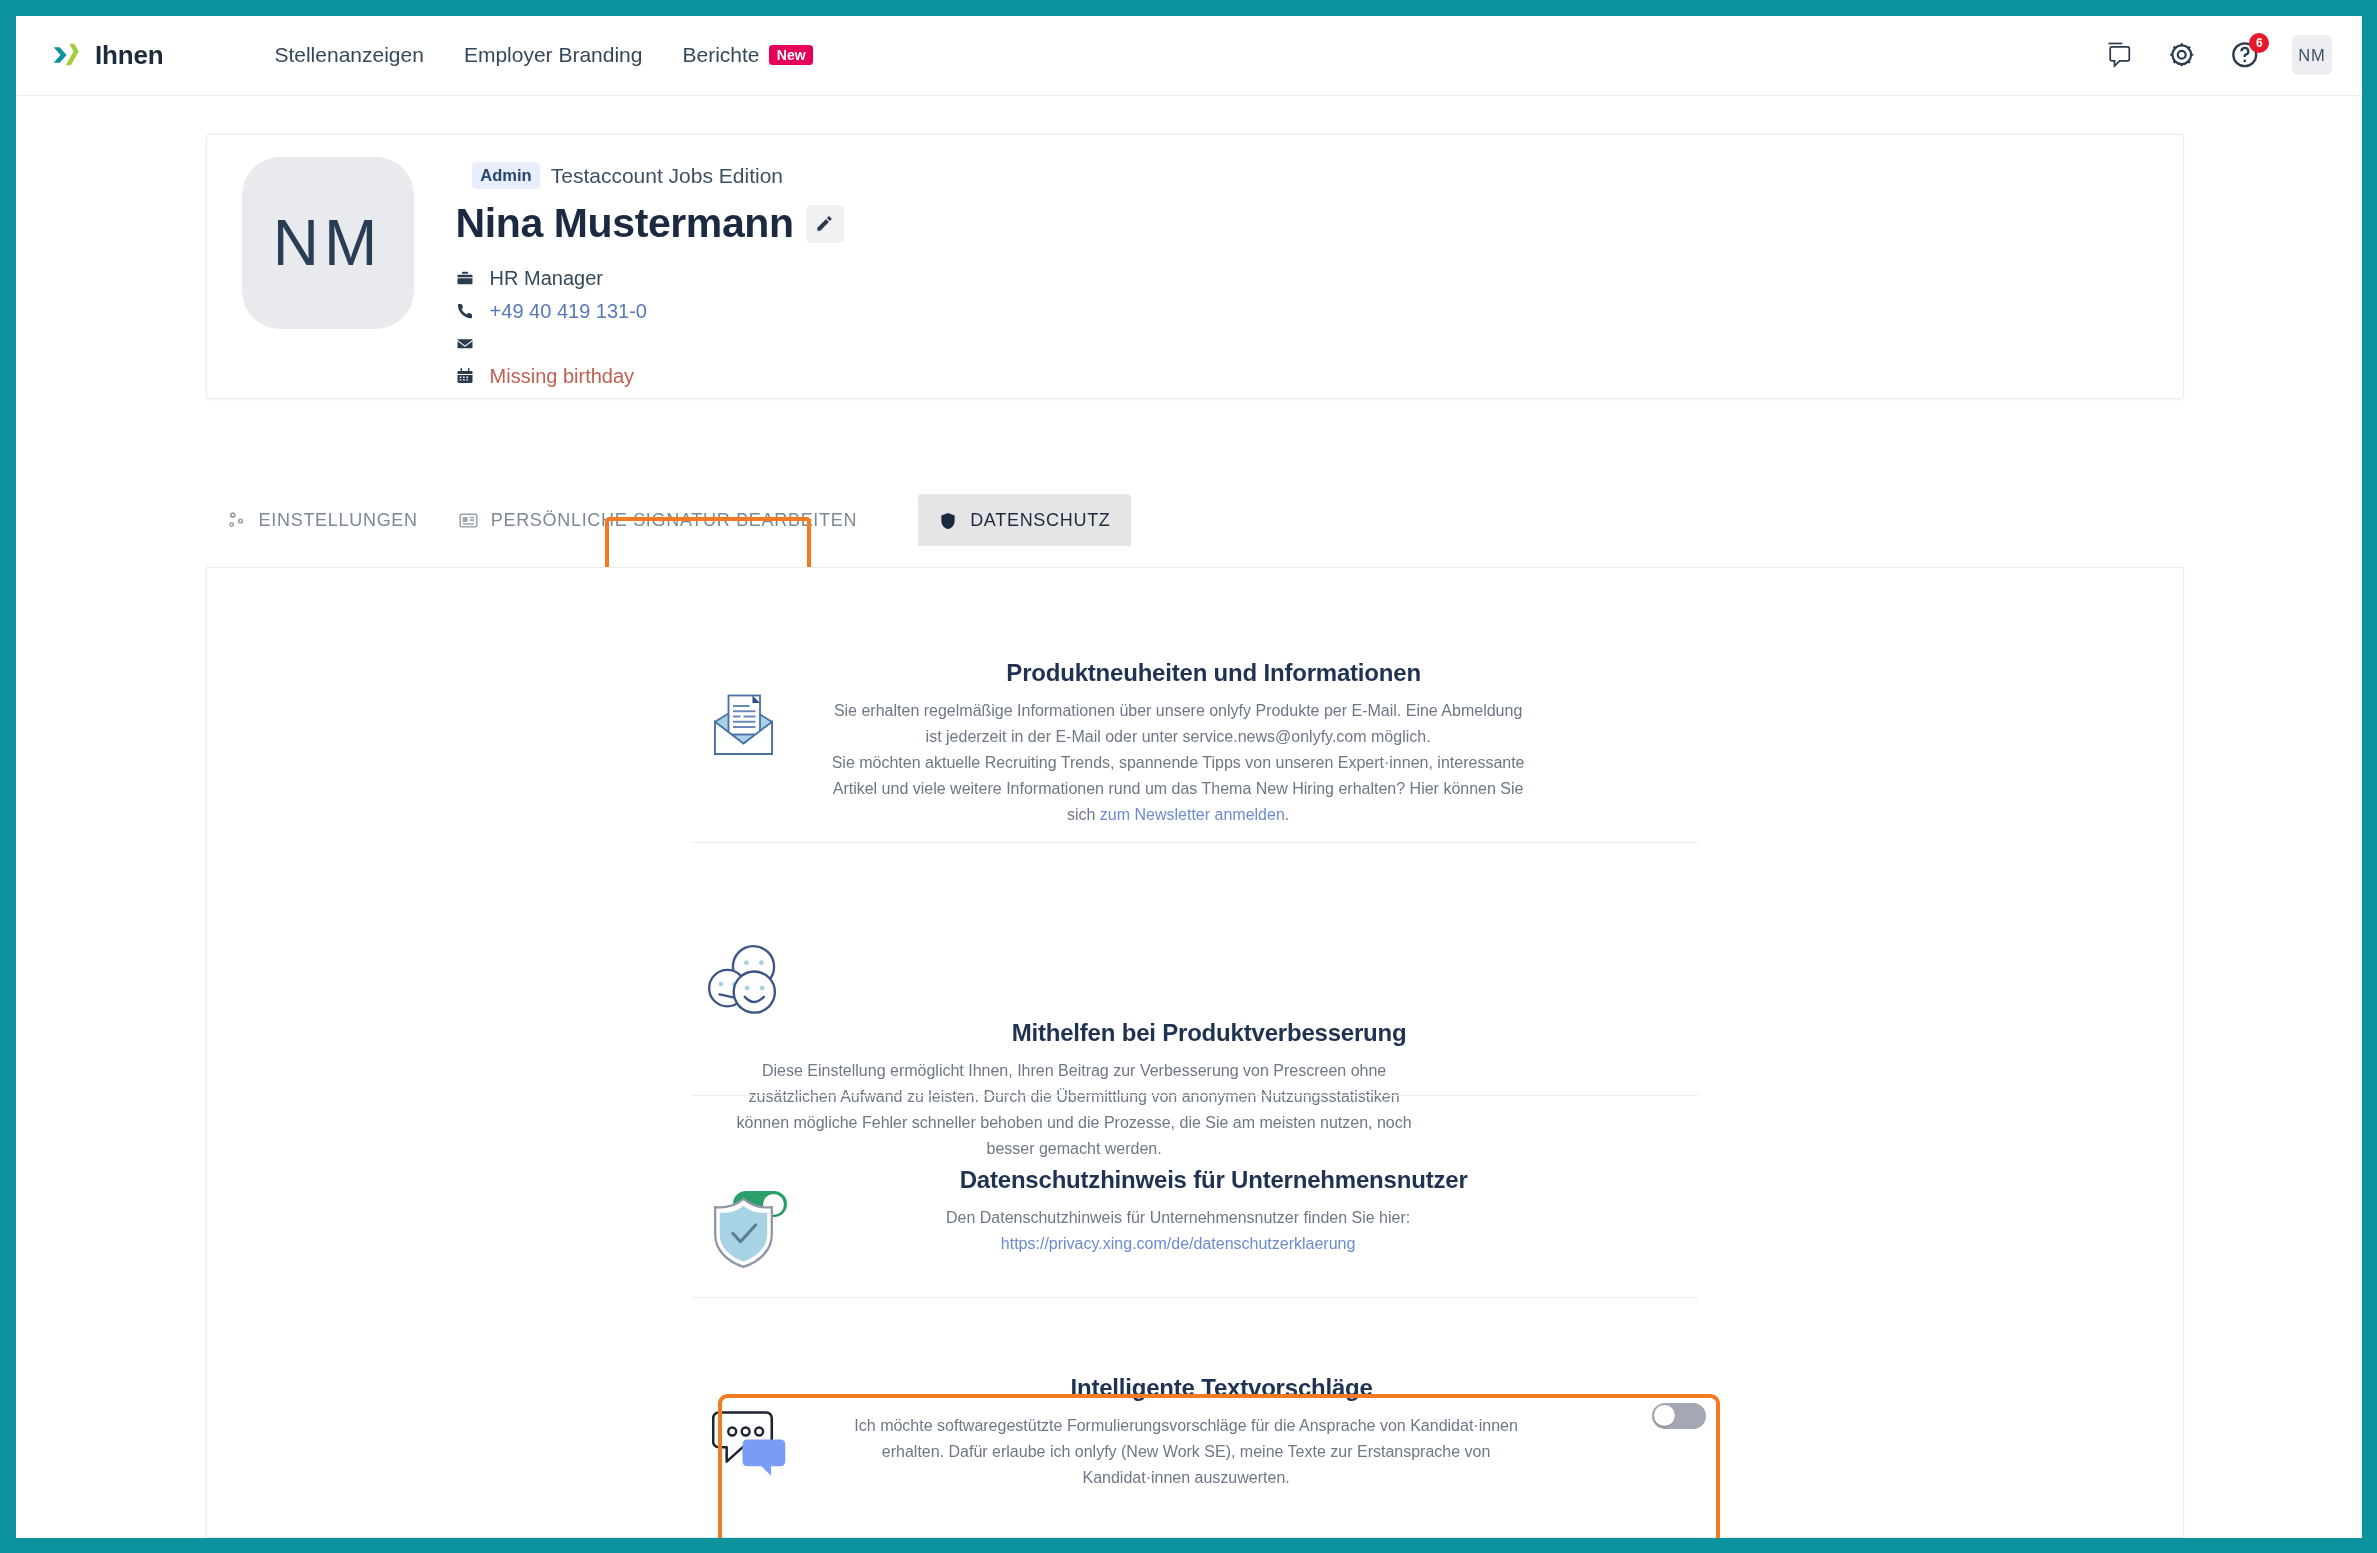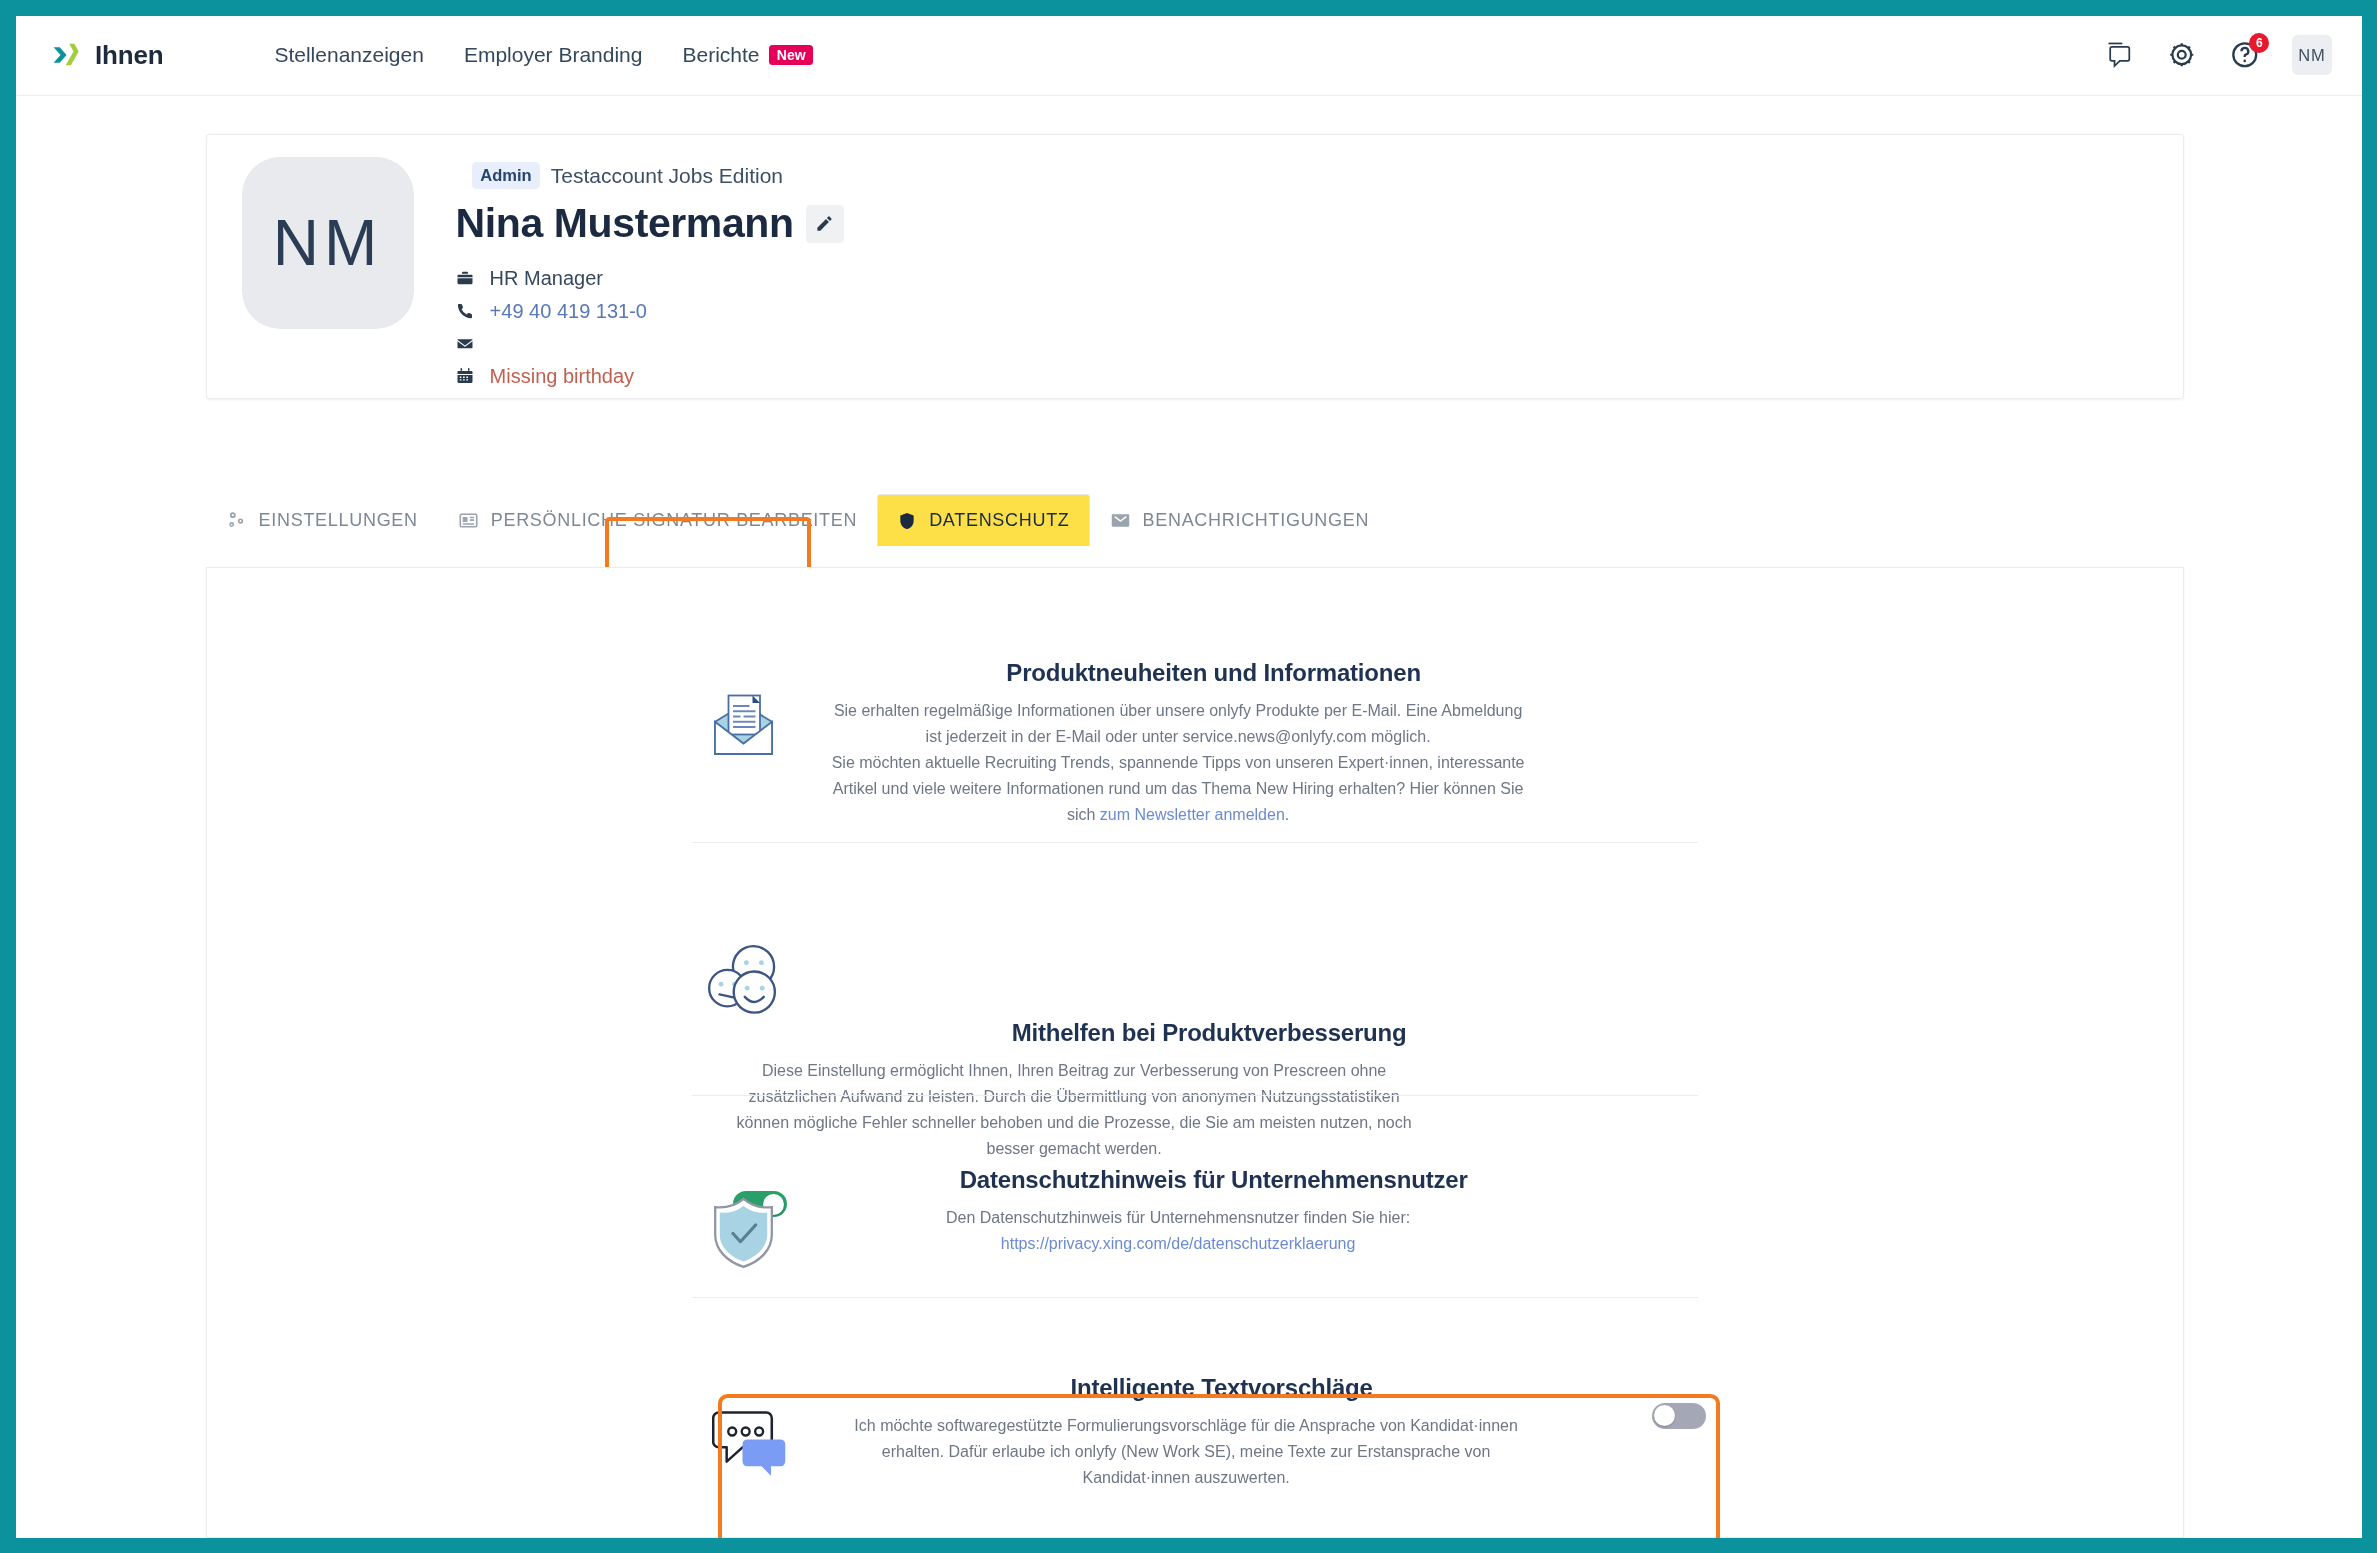--- a/index.html
+++ b/index.html
@@ -111,23 +111,24 @@
   .tab {
     display: flex; align-items: center; gap: 12px;
     padding: 15.6px 19px 14.7px;
     font-size: 18px; letter-spacing: 0.7px; color: #7d8896;
     cursor: pointer; background: transparent;
     border: 0.9px solid transparent; border-bottom: none;
     white-space: nowrap;
   }
   .tab .tab-ico { color: #9aa3ae; display: flex; }
   .tab.active {
-    color: #1b2a40; background: #fde047;
+    color: #1b2a40; background: #e5e5e5;
     border-color: #e4e6e9;
     border-radius: 3.5px 3.5px 0 0;
+    margin-left: 41px;
   }
   .tab.active .tab-ico { color: #1b2a40; }
   .tab-highlight {
     position: absolute; left: 589px; top: 421px;
     width: 206px; height: 57px;
     border: 4.3px solid #f47a22; border-radius: 4.3px;
     pointer-events: none;
   }
 
   
@@ -327,29 +328,20 @@
 
       <div class="tab active">
         <span class="tab-ico">
           <svg width="20" height="20" viewBox="0 0 24 24" fill="currentColor">
             <path d="M12 2.3l8 3v6.3c0 5-3.4 9-8 10.1-4.6-1.1-8-5.1-8-10.1V5.3l8-3z"></path>
           </svg>
         </span>
         <span>DATENSCHUTZ</span>
       </div>
 
-      <div class="tab">
-        <span class="tab-ico">
-          <svg width="21" height="21" viewBox="0 0 24 24" fill="currentColor">
-            <path d="M3.4 4.8h17.2c.8 0 1.4.6 1.4 1.4v11.6c0 .8-.6 1.4-1.4 1.4H3.4c-.8 0-1.4-.6-1.4-1.4V6.2c0-.8.6-1.4 1.4-1.4z"></path>
-            <path d="M5.4 7.6l6.6 5 6.6-5" fill="none" stroke="#ffffff" stroke-width="1.7"></path>
-          </svg>
-        </span>
-        <span>BENACHRICHTIGUNGEN</span>
-      </div>
     </div>
     <div class="tab-highlight"></div>
 
     <div class="panel">
 
       <div class="section s1">
         <div class="sec-wrap-inner" style="width:1006px;margin:0 auto;">
           <div class="sec-icon">
             <svg width="75" height="75" viewBox="0 0 100 100">
               <path d="M12 45 L50 22 L88 45 L88 88 L12 88 Z" fill="#a8d3e4" stroke="#4a6fa5" stroke-width="2.4"></path>

